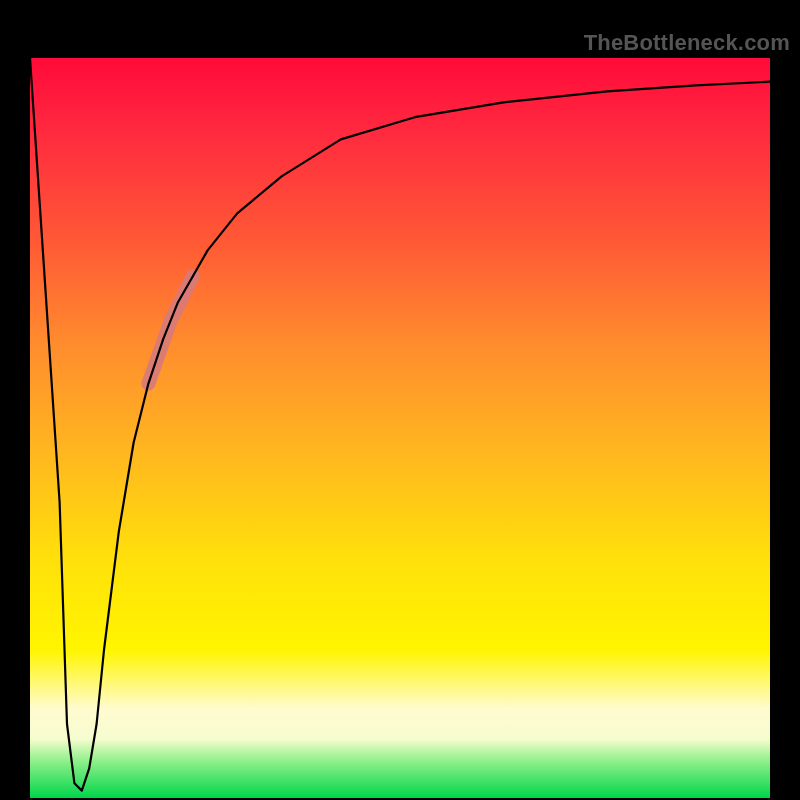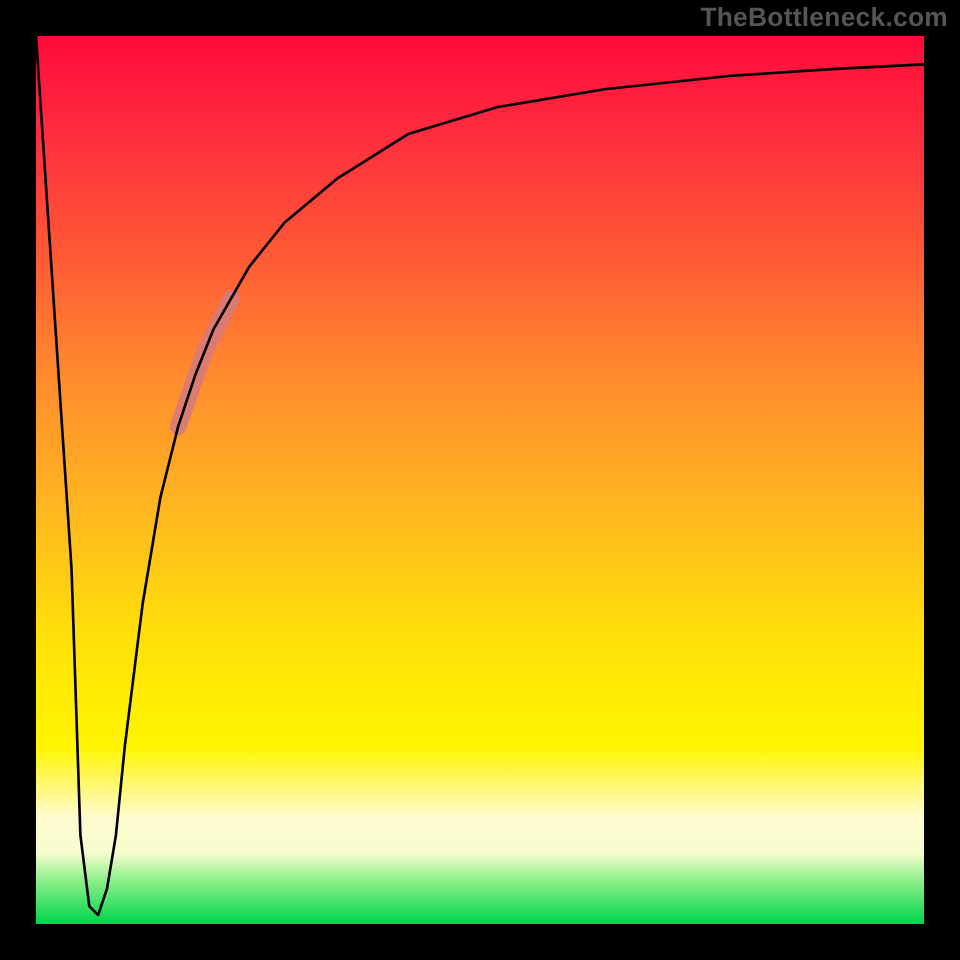--- a/index.html
+++ b/index.html
@@ -7,20 +7,21 @@
     padding: 0;
     width: 800px;
     height: 800px;
     background: #000;
     font-family: Arial, Helvetica, sans-serif;
   }
   .wrap {
     position: relative;
     width: 800px;
     height: 680px;
+    margin-top: 28px;
   }
   .watermark {
     position: absolute;
     top: 2px;
     right: 10px;
     color: #555;
     font-size: 22px;
     font-weight: 600;
     letter-spacing: 0.2px;
     z-index: 50;

